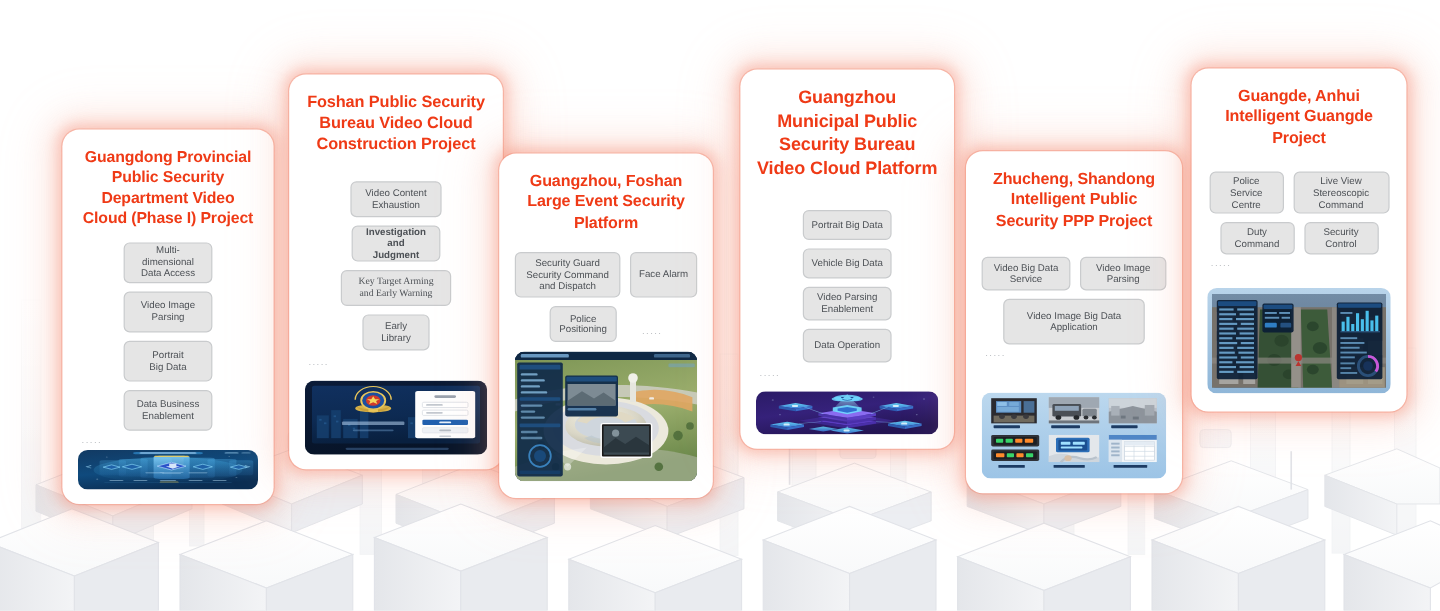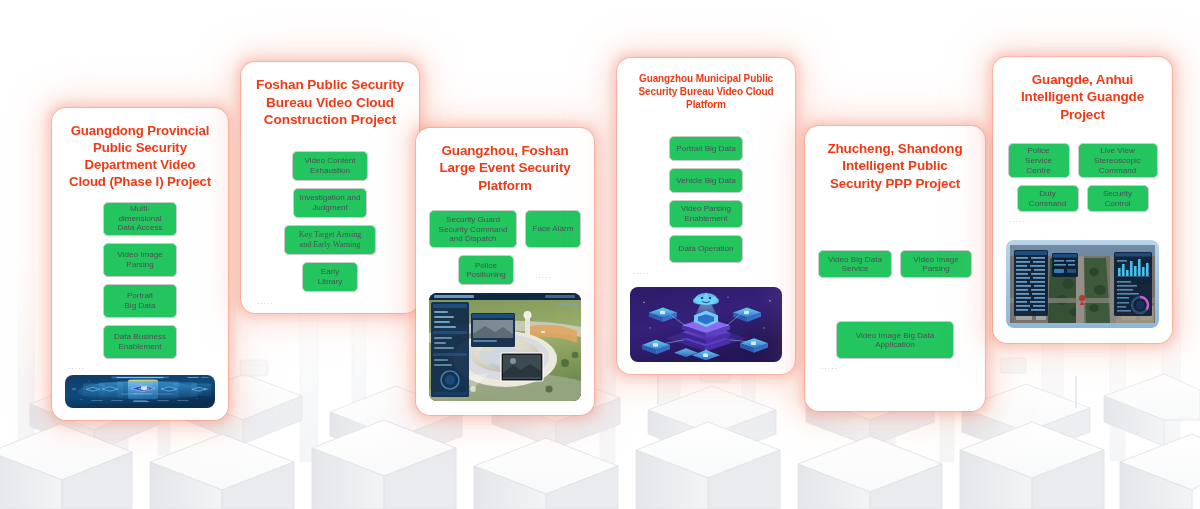--- a/index.html
+++ b/index.html
@@ -66,21 +66,21 @@
 
   .tag {
     border: 1px solid #c9cbcd;
     border-radius: 5px;
     color: #4d5156;
     text-align: center;
     line-height: 1.18;
     display: flex;
     align-items: center;
     justify-content: center;
-    background: #22c55e;
+    background: #e5e5e5;
     white-space: pre-line;
     padding: 4px 5px;
   }
 
   .ellipsis {
     color: #b9bcc0;
     letter-spacing: 1.2px;
     line-height: 1;
     padding-left: 3px;
   }
@@ -96,57 +96,57 @@
   
   
   #card-1 { left: 52px;  top: 108px; width: 176px; height: 312px; }
   #card-1 .card-title { font-size: 13.2px; }
   #card-1 .tags { margin-top: 11px; }
   #card-1 .tag { width: 74px; height: 34px; font-size: 8.1px; }
   #card-1 .ellipsis { font-size: 8px; margin-top: 4px; }
   #card-1 .shot { height: 124px; margin-top: 4px; }
 
   
-  #card-2 { left: 241px; top: 62px;  width: 178px; height: 251px; justify-content: space-between; }
+  #card-2 { left: 241px; top: 62px;  width: 178px; height: 329px; justify-content: space-between; }
   #card-2 .card-title { font-size: 13.6px; }
   #card-2 .tags { margin-top: 22px; }
   #card-2 .tag { height: 30px; font-size: 8.1px; }
   #card-2 .tag:nth-child(1) { width: 76px; }
-  #card-2 .tag:nth-child(2) { width: 74px; }
+  #card-2 .tag:nth-child(2) { width: 74px; font-weight: bold; }
   #card-2 .tag:nth-child(3) { width: 92px; font-family: Liberation Serif, serif; }
   #card-2 .tag:nth-child(4) { width: 56px; }
   #card-2 .ellipsis { font-size: 8px; margin-top: 6px; }
   #card-2 .shot { height: 85px; margin-top: 11px; }
 
   
   #card-3 { left: 416px; top: 128px; width: 178px; height: 287px; }
   #card-3 .card-title { font-size: 13.4px; }
   #card-3 .tags { margin-top: 16px; }
   #card-3 .tag { font-size: 8.1px; }
   #card-3 .tag:nth-child(1) { width: 88px; height: 38px; }
   #card-3 .tag:nth-child(2) { width: 56px; height: 38px; }
   #card-3 .tag:nth-child(3) { width: 56px; height: 30px; }
   #card-3 .ellipsis { font-size: 8px; align-self: center; margin: 12px 0 0 10px; }
   #card-3 .shot { height: 108px; margin-top: 8px; }
 
   
   #card-4 { left: 617px; top: 58px;  width: 178px; height: 316px; }
-  #card-4 .card-title { font-size: 10px; }
+  #card-4 .card-title { font-size: 15px; }
   #card-4 .tags { margin-top: 25px; }
   #card-4 .tag { width: 74px; height: 25px; font-size: 8.1px; }
   #card-4 .tag:nth-child(3) { height: 28px; }
   #card-4 .tag:nth-child(4) { height: 28px; }
   #card-4 .ellipsis { font-size: 8px; margin-top: 5px; }
   #card-4 .shot { height: 88px; margin-top: 11px; }
 
   
   #card-5 { left: 805px; top: 126px; width: 180px; height: 285px; }
   #card-5 .card-title { font-size: 13.4px; }
   #card-5 .tags { margin-top: 22px; }
-  #card-5 .tag { font-size: 8.1px; margin-top: 36px; }
+  #card-5 .tag { font-size: 8.1px; }
   #card-5 .tag:nth-child(1) { width: 74px; height: 28px; }
   #card-5 .tag:nth-child(2) { width: 72px; height: 28px; }
   #card-5 .tag:nth-child(3) { width: 118px; height: 38px; }
   #card-5 .ellipsis { font-size: 8px; margin-top: 4px; }
   #card-5 .shot { height: 89px; margin-top: 28px; }
 
   
   #card-6 { left: 993px; top: 57px;  width: 179px; height: 286px; }
   #card-6 .card-title { font-size: 13.4px; text-align: center; }
   #card-6 .tags { margin-top: 20px; }

